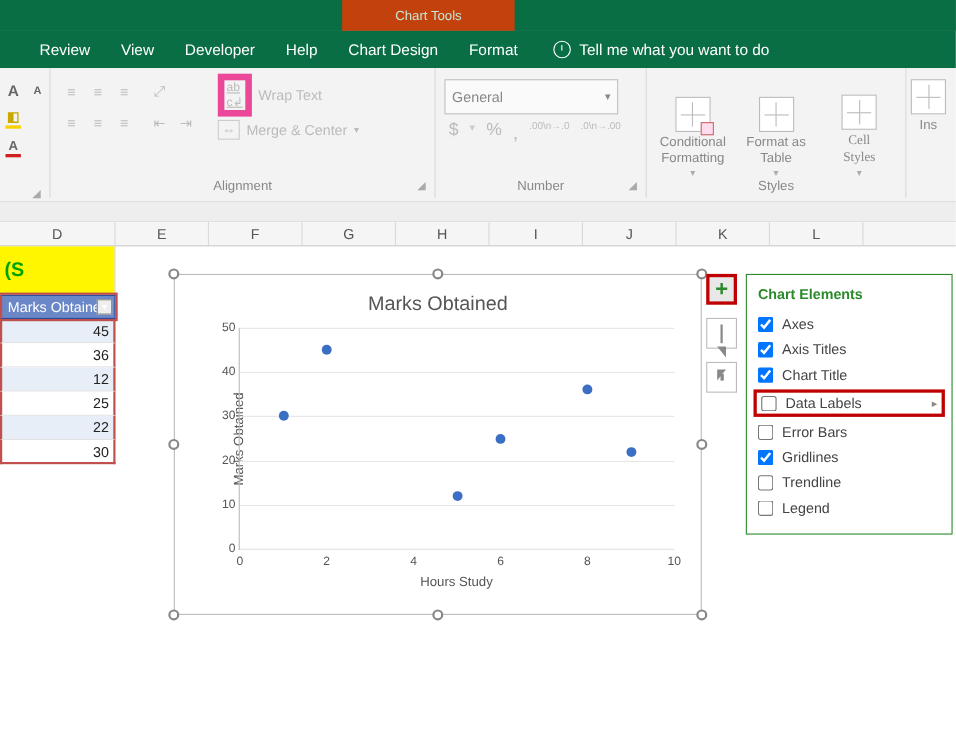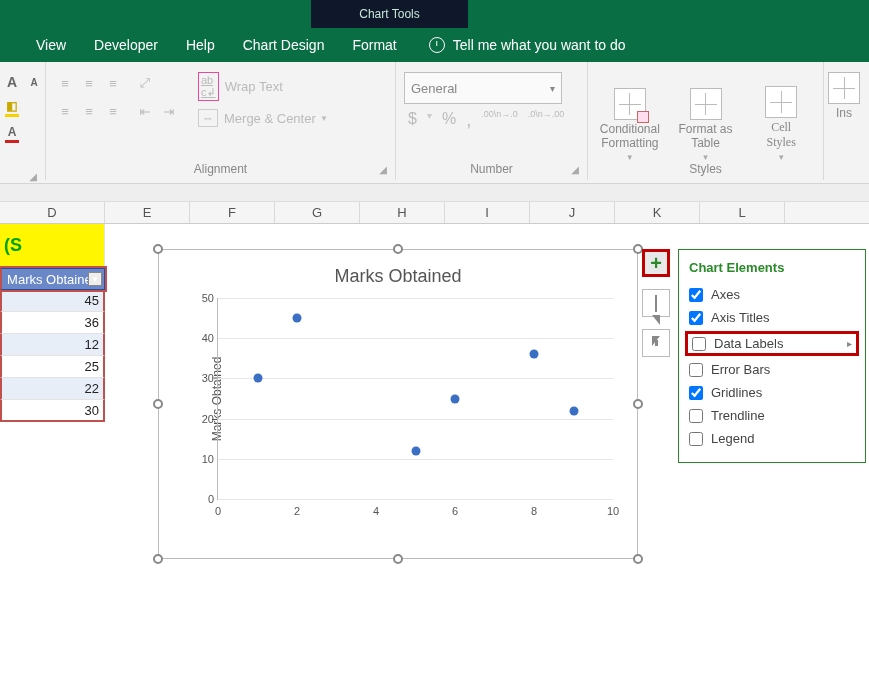--- a/index.html
+++ b/index.html
@@ -1,21 +1,21 @@
 <!DOCTYPE html>
 <html><head>
 <meta charset="utf-8">
 <style>
 * { box-sizing: border-box; margin: 0; padding: 0; font-family: "Segoe UI", Arial, sans-serif; }
 body { width: 869px; height: 678px; overflow: hidden; background: #fff; font-size: 13px; color: #444; }
 
 
 .titlebar { height: 28px; background: #0a6e45; display: flex; }
 .titlebar .spacer-l { width: 311px; background: #0a6e45; }
-.titlebar .chart-tools { width: 157px; background: #0f172a; color: #c7e7d8; font-size: 12px; display: flex; align-items: center; justify-content: center; }
+.titlebar .chart-tools { width: 157px; background: #c2410c; color: #c7e7d8; font-size: 12px; display: flex; align-items: center; justify-content: center; }
 .titlebar .spacer-r { flex: 1; background: #0a6e45; }
 
 
 .menubar { height: 34px; background: #0a6e45; display: flex; align-items: center; padding-left: 22px; color: #fff; font-size: 14px; }
 .menubar .tab { padding: 0 14px; height: 100%; display: flex; align-items: center; cursor: pointer; }
 .menubar .tellme { display: flex; align-items: center; gap: 8px; padding-left: 18px; }
 .menubar .bulb { width: 16px; height: 16px; border: 1.5px solid #fff; border-radius: 50%; position: relative; }
 .menubar .bulb::after { content:""; position:absolute; width:1.5px; height:5px; background:#fff; top:3px; left:50%; transform:translateX(-50%);}
 .menubar .gap1 { width: 0px; }
 
@@ -110,20 +110,21 @@
 </head>
 <body>
 
 <div class="titlebar">
   <div class="spacer-l"></div>
   <div class="chart-tools">Chart Tools</div>
   <div class="spacer-r"></div>
 </div>
 
 <div class="menubar">
+  <div class="tab">Review</div>
   <div class="tab">View</div>
   <div class="tab">Developer</div>
   <div class="tab">Help</div>
   <div class="gap1"></div>
   <div class="tab">Chart Design</div>
   <div class="tab">Format</div>
   <div class="tellme">
     <span class="bulb"></span>
     <span>Tell me what you want to do</span>
   </div>
@@ -174,21 +175,21 @@
         <div class="align-row">
           <div class="icon-btn disabled">⤢</div>
         </div>
         <div class="align-row">
           <div class="icon-btn disabled">⇤</div>
           <div class="icon-btn disabled">⇥</div>
         </div>
       </div>
       <div class="wrap-merge">
         <div class="wm disabled">
-          <span style="font-size:11px;border:1px solid #ec4899;padding:1px 2px;text-decoration:underline;">ab<br>c↲</span>
+          <span style="font-size:11px;border:6px solid #ec4899;padding:1px 2px;text-decoration:underline;">ab<br>c↲</span>
           <span>Wrap Text</span>
         </div>
         <div class="wm disabled">
           <span style="font-size:12px;border:1px solid #ccc;padding:1px 3px;">⇔</span>
           <span>Merge &amp; Center</span>
           <span style="font-size:9px;color:#bbb;">▾</span>
         </div>
       </div>
     </div>
     <div class="group-label">
@@ -314,20 +315,21 @@
     <div class="sel-handle sh-tr"></div>
     <div class="sel-handle sh-ml"></div>
     <div class="sel-handle sh-mr"></div>
     <div class="sel-handle sh-bl"></div>
     <div class="sel-handle sh-bm"></div>
     <div class="sel-handle sh-br"></div>
     <div class="chart-inner">
       <div class="ctitle">Marks Obtained</div>
       <div class="plot-wrap">
         <div class="ylabel">Marks Obtained</div>
+        <div class="xlabel">Hours Study</div>
         <div class="plot" id="plot">
             <div class="hgrid" style="top: 201px;"></div>
             <div class="ytick" style="top: 201px;">0</div>
             <div class="hgrid" style="top: 160.8px;"></div>
             <div class="ytick" style="top: 160.8px;">10</div>
             <div class="hgrid" style="top: 120.6px;"></div>
             <div class="ytick" style="top: 120.6px;">20</div>
             <div class="hgrid" style="top: 80.4px;"></div>
             <div class="ytick" style="top: 80.4px;">30</div>
             <div class="hgrid" style="top: 40.2px;"></div>
@@ -367,20 +369,24 @@
     <h4>Chart Elements</h4>
     <div id="fly-list">
         <div class="fly-item">
           <input type="checkbox" checked="" style="">
           <span>Axes</span>
         </div>
         <div class="fly-item">
           <input type="checkbox" checked="" style="">
           <span>Axis Titles</span>
         </div>
+        <div class="fly-item">
+          <input type="checkbox" checked="" style="">
+          <span>Chart Title</span>
+        </div>
         <div class="fly-item hl">
           <input type="checkbox" style="">
           <span>Data Labels</span>
           <span class="arrow">▸</span>
         </div>
         <div class="fly-item">
           <input type="checkbox" style="">
           <span>Error Bars</span>
         </div>
         <div class="fly-item">

